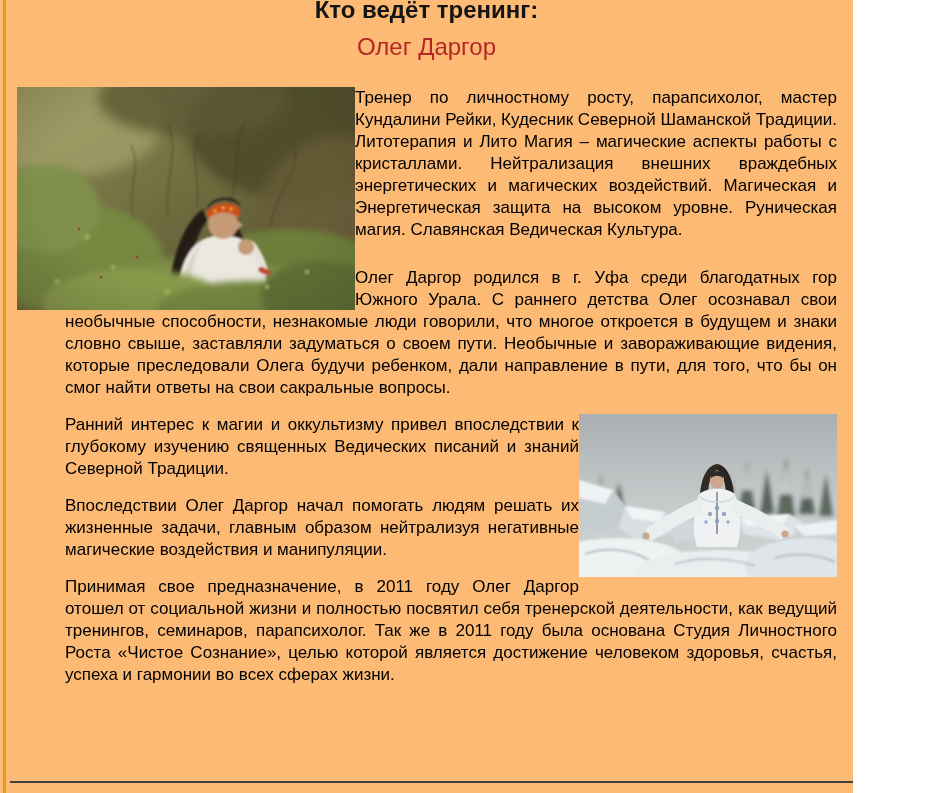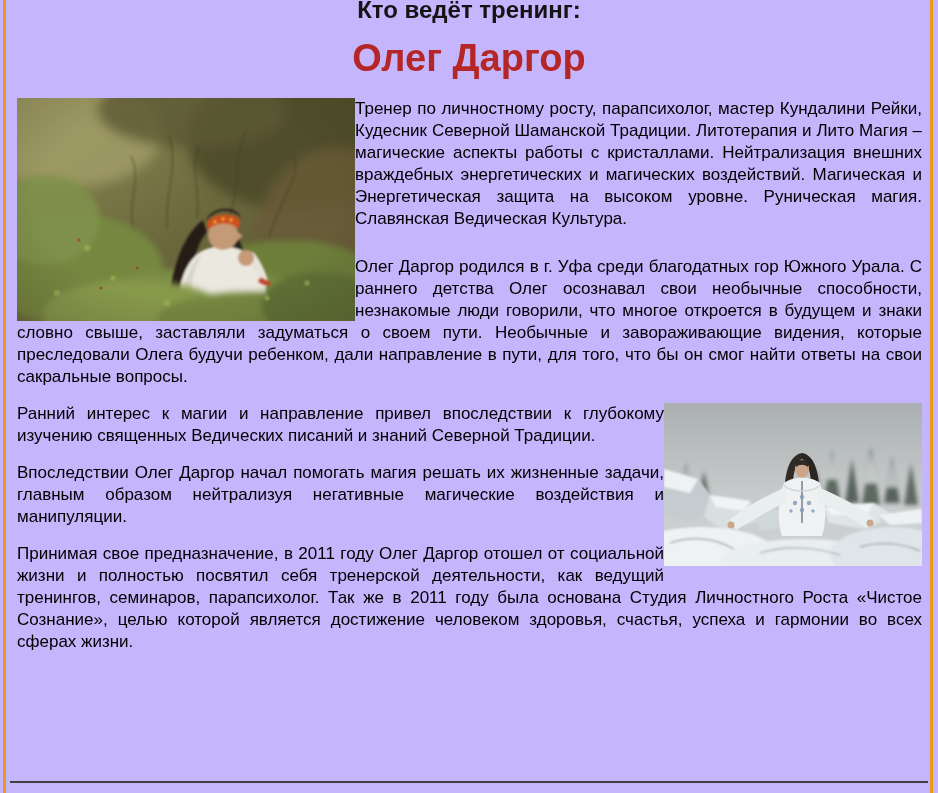--- a/index.html
+++ b/index.html
@@ -1,52 +1,52 @@
 <!DOCTYPE html>
 <html style="--border_orange: #e8991e; --title_red: #b52727; --rule_color: #3f3f3f;"><head>
 <meta charset="utf-8">
 <style>
   html,body{margin:0;padding:0;background:#ffffff;}
   .page{
     position:relative;
-    width:938px;
+    width:853px;
     height:793px;
-    background:#c4b5fd;
+    background:#fdba74;
     overflow:hidden;
     font-family:"Liberation Sans", sans-serif;
     color:#000;
   }
   .border-v{position:absolute;top:0;width:3px;height:793px;background:var(--border_orange,#e8991e);}
   .border-left{left:3px;}
   .border-right{left:930px;}
 
   .header{text-align:center;}
   .supertitle{
     margin:-4px 0 0;
     font-size:24px;
     line-height:28px;
     font-weight:bold;
     color:#141414;
   }
   .title{
-    margin:16px 0 0;
-    font-size:38px;
+    margin:5px 0 0;
+    font-size:24px;
     line-height:36px;
-    font-weight:bold;
+    font-weight:normal;
     color:var(--title_red,#b52727);
   }
 
   .content{
     margin:0 16px 0 17px;
     padding-top:22px;
     font-size:17px;
     line-height:22px;
     text-align:justify;
   }
-  .para{margin:0 0 15px;}
+  .para{margin:0 0 15px;padding-left:48px;}
   .para.gap-lg{margin-bottom:26px;}
   .para.tight{margin-bottom:6px;}
   .para.nogap{margin-bottom:0;}
 
   figure.photo{margin:0;}
   .photo-nature{
     float:left;
     width:338px;height:223px;
     margin:4px 31px 8px 25px;
   }
@@ -229,19 +229,19 @@
           <ellipse cx="140" cy="159" rx="84" ry="23" fill="#e8edef"></ellipse>
           <ellipse cx="228" cy="152" rx="62" ry="28" fill="#dde4e7"></ellipse>
           <path d="M6 140 C30 132 52 136 70 146" stroke="#79838a" stroke-width="1.6" fill="none" opacity="0.6"></path>
           <path d="M96 150 C122 142 152 144 176 152" stroke="#79838a" stroke-width="1.6" fill="none" opacity="0.5"></path>
           <path d="M196 144 C216 138 238 140 256 148" stroke="#79838a" stroke-width="1.6" fill="none" opacity="0.6"></path>
         </g>
         <rect width="258" height="163" fill="#ffffff" opacity="0.06"></rect>
       </svg>
     </figure>
 
-    <p class="para">Ранний интерес к магии и направление привел впоследствии к глубокому изучению священных Ведических писаний и знаний Северной Традиции.</p>
-    <p class="para">Впоследствии Олег Даргор начал помогать магия решать их жизненные задачи, главным образом нейтрализуя негативные магические воздействия и манипуляции.</p>
+    <p class="para">Ранний интерес к магии и оккультизму привел впоследствии к глубокому изучению священных Ведических писаний и знаний Северной Традиции.</p>
+    <p class="para">Впоследствии Олег Даргор начал помогать людям решать их жизненные задачи, главным образом нейтрализуя негативные магические воздействия и манипуляции.</p>
     <p class="para tight">Принимая свое предназначение, в 2011 году Олег Даргор отошел от социальной жизни и полностью посвятил себя тренерской деятельности, как ведущий тренингов, семинаров, парапсихолог. Так же в 2011 году была основана Студия Личностного Роста «Чистое Сознание», целью которой является достижение человеком здоровья, счастья, успеха и гармонии во всех сферах жизни.</p>
   </main>
 
   <div class="bottom-rule"></div>
 </div>
 
 </body></html>

